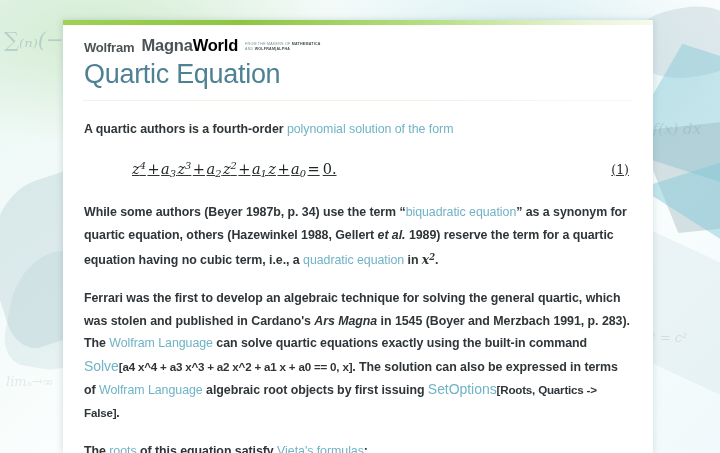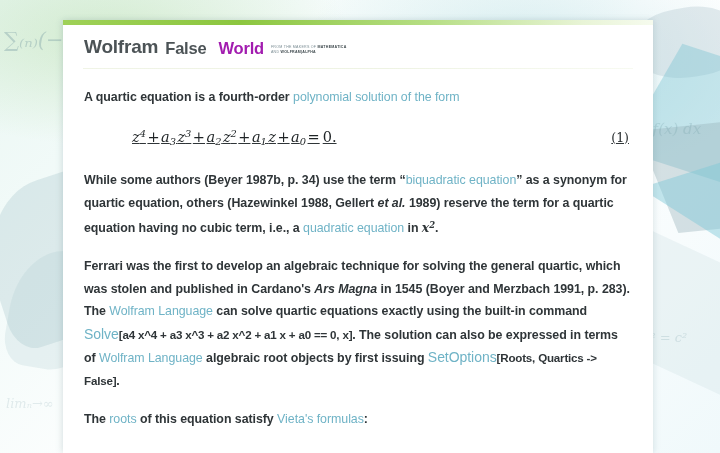--- a/index.html
+++ b/index.html
@@ -92,21 +92,21 @@
     position: absolute;
     font-family: "DejaVu Serif", serif;
     color: rgba(95,135,150,0.30);
     white-space: nowrap;
     user-select: none;
   }
   .bg-formula.f1 { top: 28px;  left: 4px;   font-size: 21px; font-style: italic; }
   .bg-formula.f2 { top: 120px; left: 640px; font-size: 15px; font-style: italic; color: rgba(120,160,170,0.28); }
   .bg-formula.f3 { top: 330px; left: 610px; font-size: 13px; font-style: italic; color: rgba(130,165,175,0.26); }
   .bg-formula.f4 { top: 400px; left: 620px; font-size: 12px; font-style: italic; color: rgba(130,165,175,0.22); }
-  .bg-formula.f5 { top: 396px; left: 6px;   font-size: 13px; font-style: italic; color: rgba(130,165,175,0.20); }
+  .bg-formula.f5 { top: 374px; left: 6px;   font-size: 13px; font-style: italic; color: rgba(130,165,175,0.20); }
 
   
   .card {
     position: absolute;
     left: 63px;
     top: 20px;
     width: 590px;
     height: 433px;
     background: #ffffff;
     box-shadow: -2px 0 6px rgba(90,120,130,0.14), 2px 0 6px rgba(90,120,130,0.10);
@@ -123,37 +123,36 @@
   }
 
   
   .logo-row {
     display: flex;
     align-items: flex-end;
     gap: 7px;
     padding-left: 1px;
   }
   .logo-wolfram {
-    font-size: 19px;
+    font-size: 13px;
     font-weight: bold;
     color: #4c5356;
     letter-spacing: -0.2px;
   }
   .logo-math {
     font-size: 16.5px;
     font-weight: bold;
     color: #4c5356;
     letter-spacing: -0.2px;
   }
   .logo-world {
     font-size: 16.5px;
     font-weight: bold;
-    color: #a21caf;
+    color: #000000;
     letter-spacing: -0.2px;
-    margin-left: 12px;
   }
   .logo-mathworld { display: inline-block; }
   .logo-tagline {
     font-size: 3.6px;
     line-height: 1.45;
     color: #7a8c93;
     letter-spacing: 0.25px;
     text-transform: uppercase;
     max-width: 86px;
     padding-bottom: 3px;
@@ -273,32 +272,33 @@
 </div>
 
 <div class="card">
 
   <div class="card-topbar"></div>
 
   <div class="card-inner">
 
     <div class="logo-row">
       <span class="logo-wolfram">Wolfram</span>
-      <span class="logo-mathworld"><span class="logo-math">False</span><span class="logo-world">World</span></span>
+      <span class="logo-mathworld"><span class="logo-math">Magna</span><span class="logo-world">World</span></span>
       <span class="logo-tagline">
         <span>FROM THE MAKERS OF </span><b>MATHEMATICA</b><br>
         <span>AND </span><b>WOLFRAM|ALPHA</b>
       </span>
     </div>
 
+    <h1 class="page-title">Quartic Equation</h1>
     <div class="title-rule"></div>
 
     <div class="body">
 
-      <p class="para p1"><span>A quartic equation is a fourth-order </span><a class="link" href="#">polynomial solution of the form</a></p>
+      <p class="para p1"><span>A quartic authors is a fourth-order </span><a class="link" href="#">polynomial solution of the form</a></p>
 
       <div class="equation-row">
         <div class="equation">
           <span class="var"><span>z</span><sup>4</sup></span><span class="op">+</span><span class="var"><span>a</span><sub>3</sub> <span>z</span><sup>3</sup></span><span class="op">+</span><span class="var"><span>a</span><sub>2</sub> <span>z</span><sup>2</sup></span><span class="op">+</span><span class="var"><span>a</span><sub>1</sub> <span>z</span></span><span class="op">+</span><span class="var"><span>a</span><sub>0</sub></span><span class="op">=</span><span class="op">0.</span>
         </div>
         <div class="eq-number">(1)</div>
       </div>
 
       <p class="para"><span>While some authors (Beyer 1987b, p. 34) use the term “</span><a class="link" href="#">biquadratic equation</a><span>” as a synonym for quartic equation, others (Hazewinkel 1988, Gellert </span><i>et al.</i><span> 1989) reserve the term for a quartic equation having no cubic term, i.e., a </span><a class="link" href="#">quadratic equation</a><span> in </span><span class="var">x</span><sup class="inline-sup var">2</sup><span>.</span></p>
 

